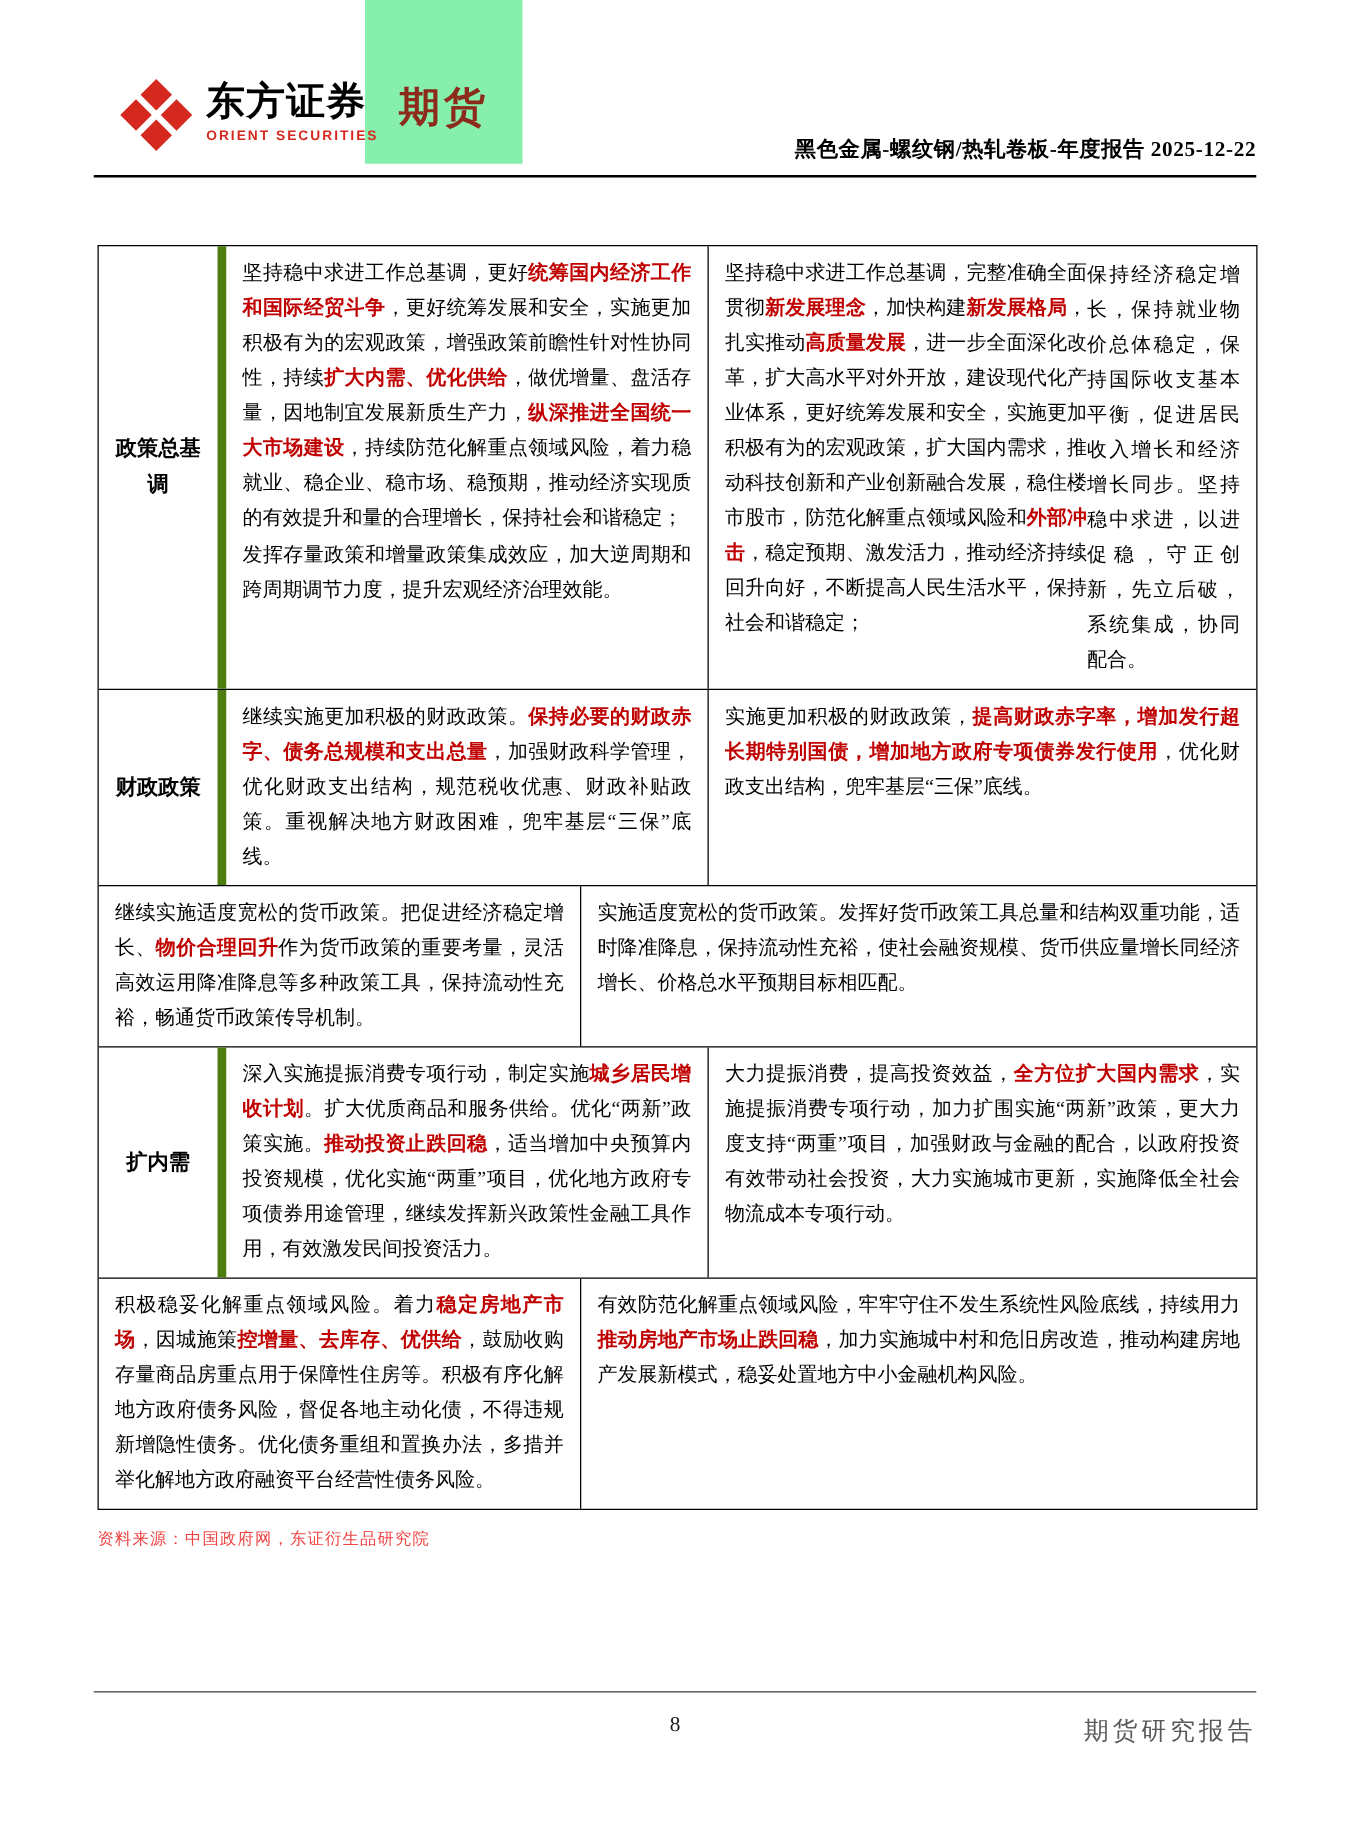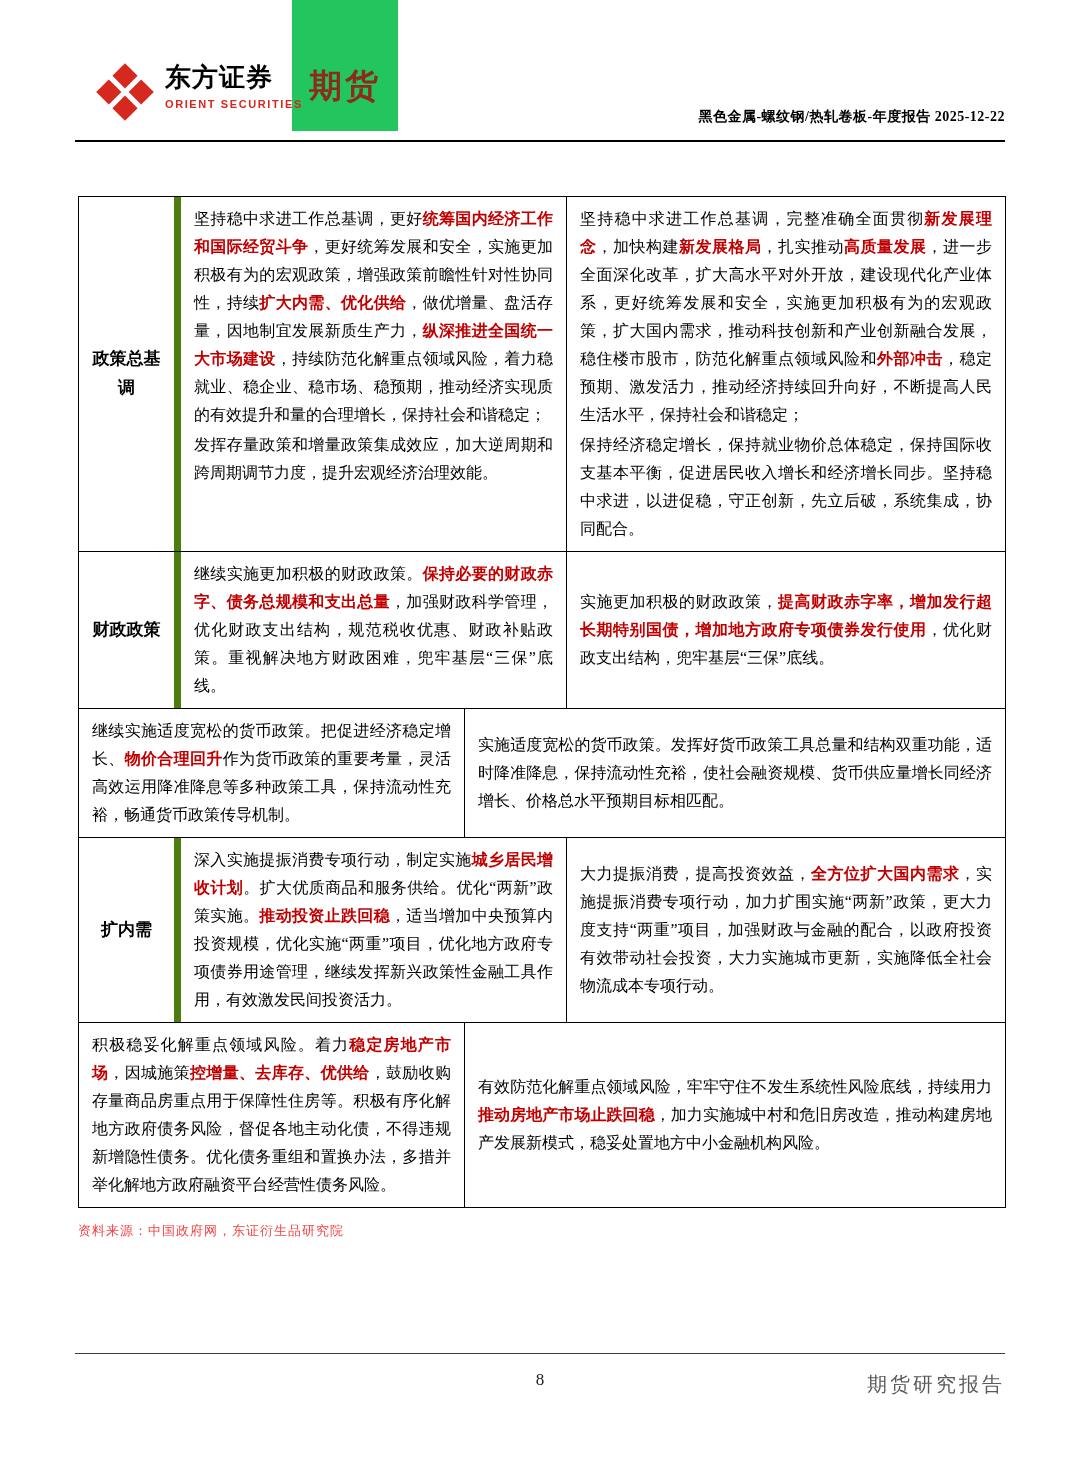--- a/index.html
+++ b/index.html
@@ -12,22 +12,22 @@
     background: #ffffff;
     overflow: hidden;
     font-family: "Liberation Serif", "DejaVu Serif", serif;
     color: #000;
   }
 
   
   .gray-band {
     position: absolute;
     left: 292px; top: 0;
-    width: 106px; height: 131px;
-    background: #22c55e;
+    width: 126px; height: 131px;
+    background: #86efac;
     display: flex;
     justify-content: center;
     align-items: flex-end;
     padding-bottom: 22px;
   }
   .qihuo {
     font-size: 33px;
     font-weight: bold;
     color: var(--section-maroon, #8c2a1c);
     letter-spacing: 3px;
@@ -36,38 +36,38 @@
   .logo-wrap {
     position: absolute;
     left: 95px; top: 62px;
     display: flex;
     align-items: flex-start;
   }
   .logo-mark { width: 60px; height: 60px; flex: 0 0 60px; }
   .logo-mark polygon { fill: var(--brand-red, #d5281e); }
   .logo-text { margin-left: 10px; padding-top: 2px; }
   .logo-cn {
-    font-size: 26px;
+    font-size: 31px;
     font-weight: bold;
     letter-spacing: 1px;
     line-height: 1.1;
     font-family: "Liberation Serif", serif;
   }
   .logo-en {
     margin-top: 5px;
     font-size: 11px;
     font-weight: bold;
     color: var(--brand-red, #d5281e);
     letter-spacing: 1.6px;
     font-family: "Liberation Sans", sans-serif;
   }
   .report-line {
     position: absolute;
     right: 75px; top: 108px;
-    font-size: 14px;
+    font-size: 17px;
     font-weight: bold;
     letter-spacing: 0.5px;
   }
   .header-rule {
     position: absolute;
     left: 75px; top: 140px;
     width: 930px; height: 2px;
     background: #000;
   }
 
@@ -106,21 +106,20 @@
   .t-cell p + p { margin-top: 2px; }
   .t-cell.left {
     flex: 0 0 386px;
     width: 386px;
     border-right: 1px solid #000;
     font-family: Liberation Serif, serif;
   }
   .t-cell.right {
     flex: 1;
     display: flex;
-    flex-direction: column;
     justify-content: center;
   }
   .rb { color: var(--accent-red, #c00000); font-weight: bold; }
 
   .source-note {
     margin-top: 14px;
     font-size: 13px;
     color: #ef4444;
     letter-spacing: 1px;
   }

